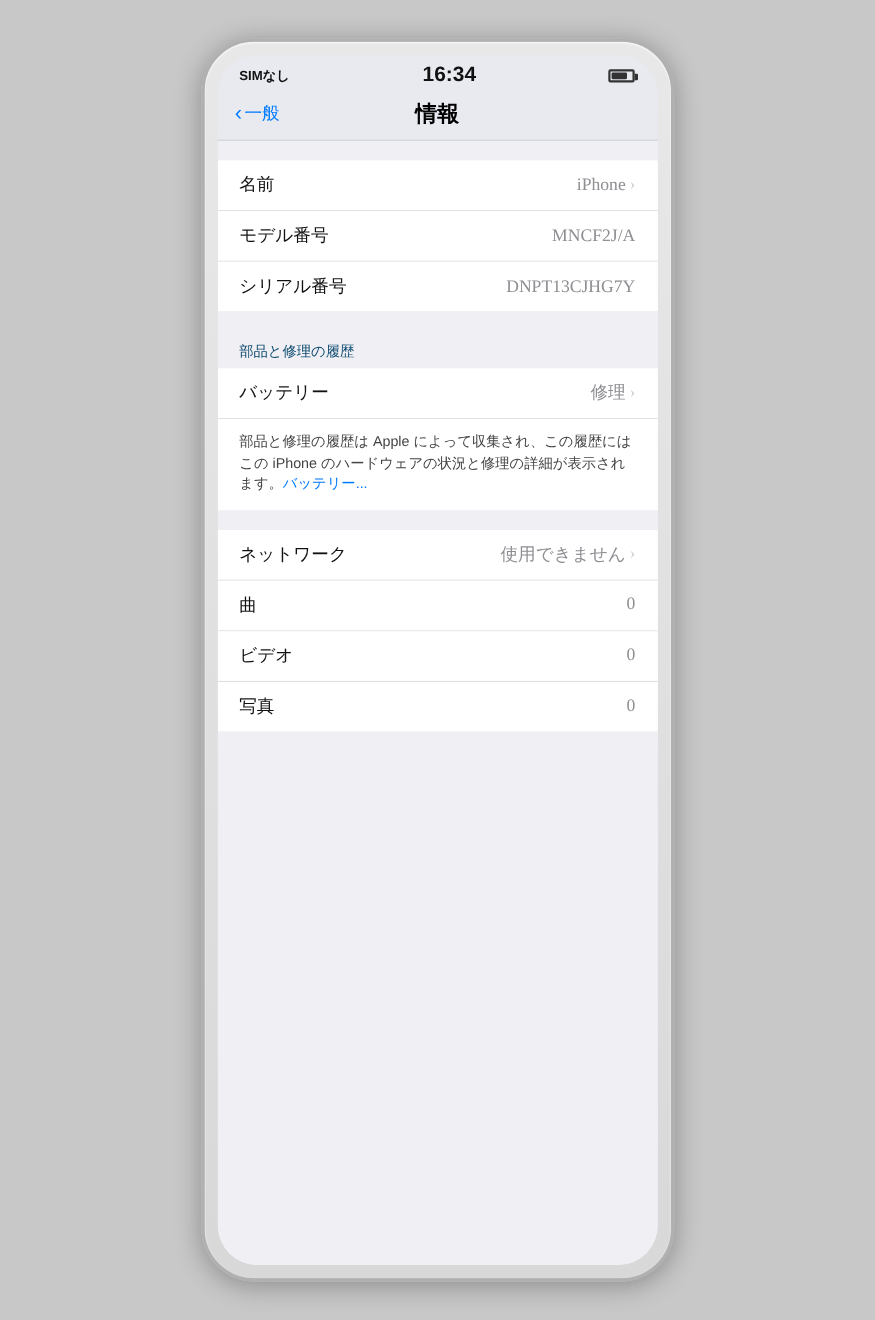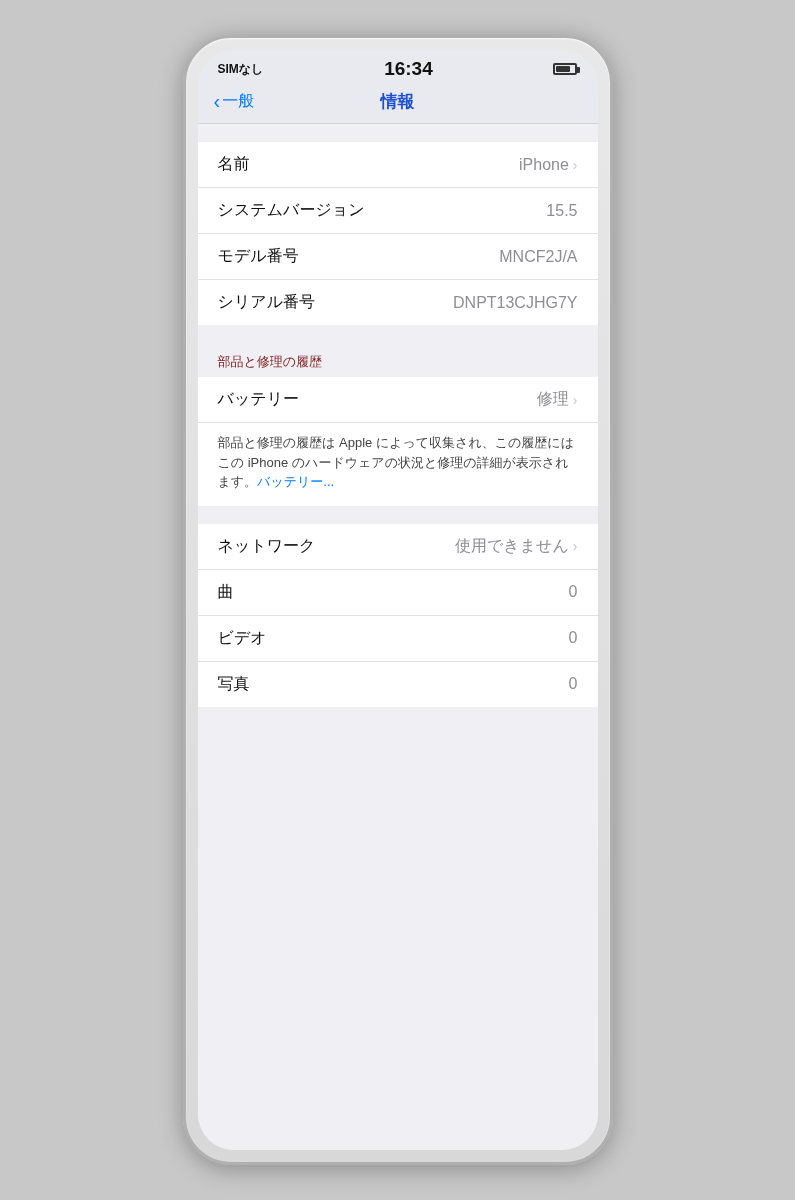--- a/index.html
+++ b/index.html
@@ -111,23 +111,23 @@
       cursor: pointer;
     }
 
     .nav-back-chevron {
       font-size: 20px;
       line-height: 1;
       margin-top: -1px;
     }
 
     .nav-title {
-      font-size: 17px;
+      font-size: 20px;
       font-weight: 600;
-      color: #1d4ed8;
+      color: #000000;
     }
 
     
     .content {
       flex: 1;
       overflow-y: auto;
       background: #efeff4;
     }
 
     .settings-card {
@@ -154,37 +154,38 @@
       color: #111;
       font-weight: 400;
     }
 
     .row-value {
       display: flex;
       align-items: center;
       gap: 4px;
       font-size: 16px;
       color: #8e8e93;
+      font-family: Liberation Serif, serif;
     }
 
     .row-chevron {
       color: #c7c7cc;
       font-size: 14px;
     }
 
     
     .group-gap {
       height: 18px;
       background: #efeff4;
     }
 
     
     .parts-label {
       font-size: 13px;
-      color: #7f1d1d;
+      color: #0c4a6e;
       padding: 10px 20px 6px;
       background: #efeff4;
     }
 
     
     .description-text {
       font-size: 13px;
       color: #444;
       padding: 10px 20px 14px;
       background: white;
@@ -225,26 +226,20 @@
 
       <div class="settings-card">
         <div class="settings-row">
           <span class="row-label">名前</span>
           <div class="row-value">
             <span>iPhone</span>
             <span class="row-chevron">›</span>
           </div>
         </div>
         <div class="settings-row">
-          <span class="row-label">システムバージョン</span>
-          <div class="row-value">
-            <span>15.5</span>
-          </div>
-        </div>
-        <div class="settings-row">
           <span class="row-label">モデル番号</span>
           <div class="row-value">
             <span>MNCF2J/A</span>
           </div>
         </div>
         <div class="settings-row">
           <span class="row-label">シリアル番号</span>
           <div class="row-value">
             <span>DNPT13CJHG7Y</span>
           </div>

